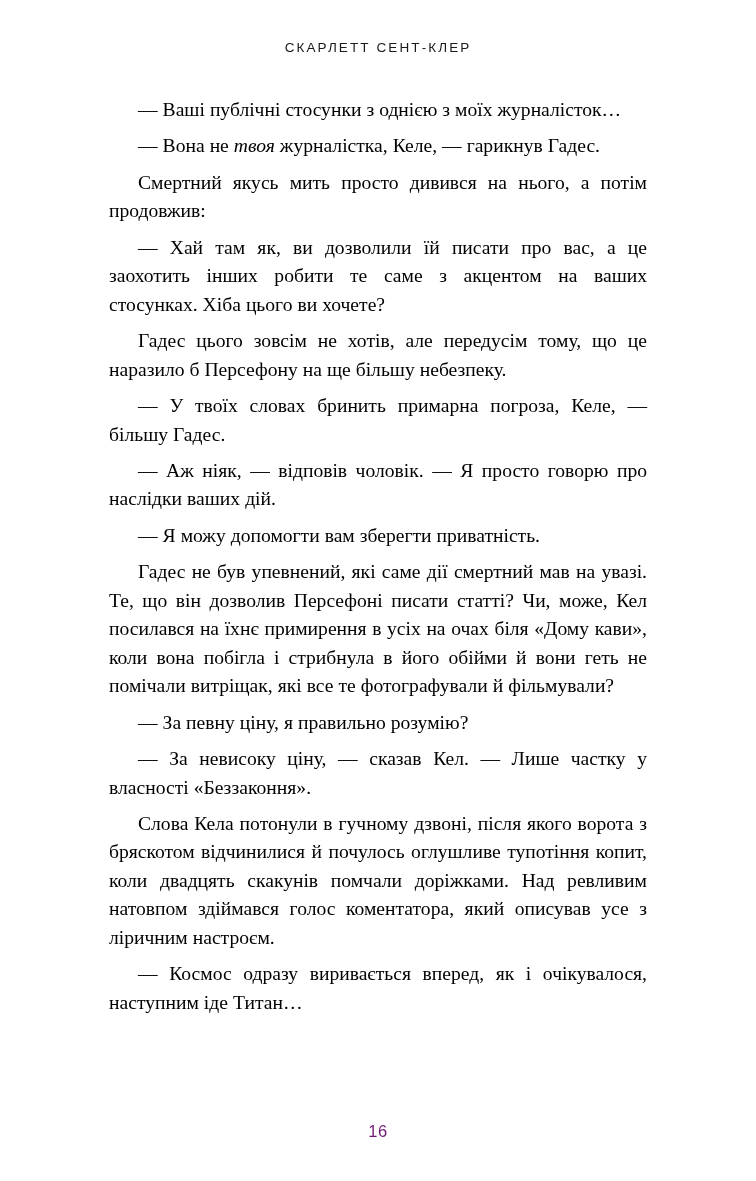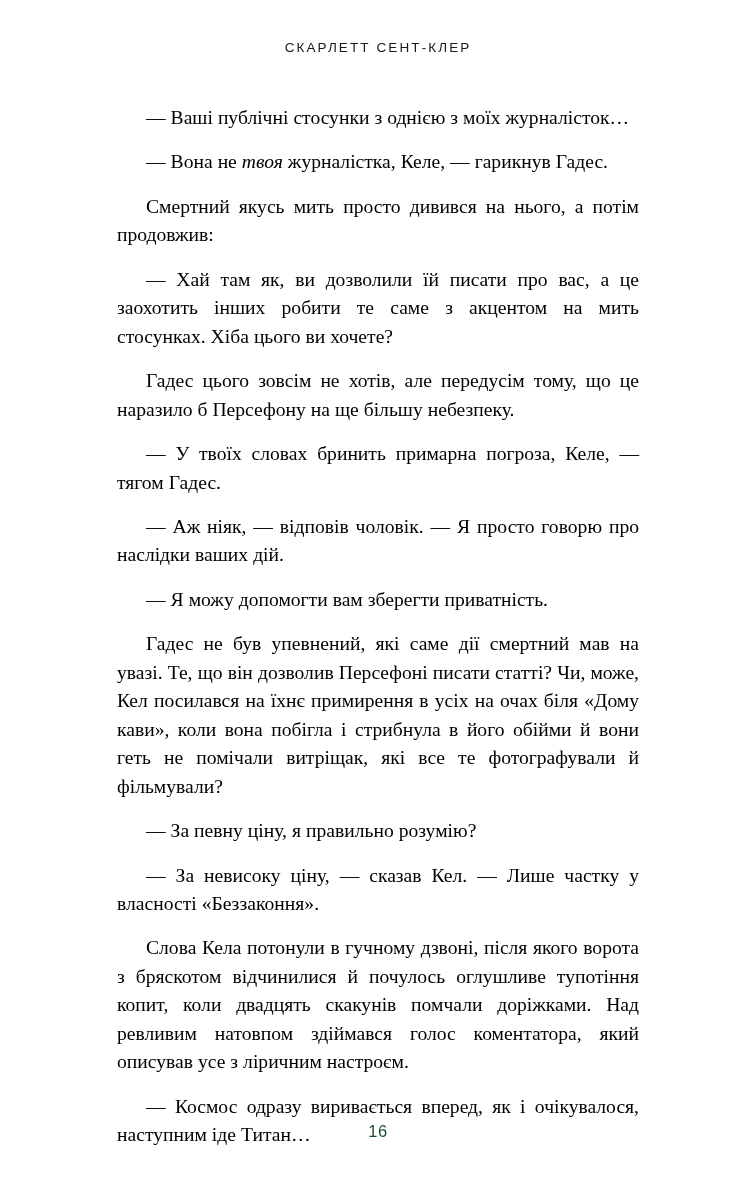--- a/index.html
+++ b/index.html
@@ -40,21 +40,21 @@
 
   
   .text-block {
     position: absolute;
     left: 101px;
     top: 88px;
     width: 554px;
   }
 
   .para {
-    margin: 16px;
+    margin: 8px;
     text-align: justify;
     text-align-last: left;
     font-size: 19.6px;
     line-height: 28.45px;
     text-indent: 29px;
     hyphens: manual;
     word-spacing: 0.1px;
   }
 
   .para i {
@@ -64,43 +64,43 @@
   
   .folio {
     position: absolute;
     top: 1122px;
     left: 0;
     right: 0;
     text-align: center;
     font-family: "Liberation Sans", "DejaVu Sans", sans-serif;
     font-size: 16.5px;
     letter-spacing: 0.5px;
-    color: #14532d;
+    color: #701a75;
   }
 </style>
 </head>
 <body>
 
 <div class="page">
 
   <div class="running-head">СКАРЛЕТТ СЕНТ-КЛЕР</div>
 
   <div class="text-block">
 
     <p class="para">— Ваші публічні стосунки з однією з моїх журналісток…</p>
 
     <p class="para"><span>— Вона не </span><i>твоя</i><span> журналістка, Келе, — гарикнув Гадес.</span></p>
 
     <p class="para">Смертний якусь мить просто дивився на нього, а по­тім продовжив:</p>
 
-    <p class="para">— Хай там як, ви дозволили їй писати про вас, а це заохотить інших робити те саме з акцентом на мить стосунках. Хіба цього ви хочете?</p>
+    <p class="para">— Хай там як, ви дозволили їй писати про вас, а це заохотить інших робити те саме з акцентом на ваших стосунках. Хіба цього ви хочете?</p>
 
     <p class="para">Гадес цього зовсім не хотів, але передусім тому, що це наразило б Персефону на ще більшу небезпеку.</p>
 
-    <p class="para">— У твоїх словах бринить примарна погроза, Келе, — тягом Гадес.</p>
+    <p class="para">— У твоїх словах бринить примарна погроза, Келе, — більшу Гадес.</p>
 
     <p class="para">— Аж ніяк, — відповів чоловік. — Я просто говорю про наслідки ваших дій.</p>
 
     <p class="para">— Я можу допомогти вам зберегти приватність.</p>
 
     <p class="para">Гадес не був упевнений, які саме дії смертний мав на увазі. Те, що він дозволив Персефоні писати статті? Чи, може, Кел посилався на їхнє примирення в усіх на очах біля «Дому кави», коли вона побігла і стрибнула в його обійми й вони геть не помічали витріщак, які все те фотографували й фільмували?</p>
 
     <p class="para">— За певну ціну, я правильно розумію?</p>
 
     <p class="para">— За невисоку ціну, — сказав Кел. — Лише частку у власності «Беззаконня».</p>

